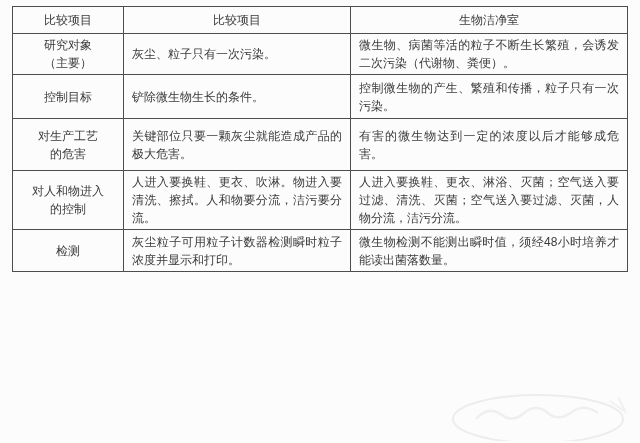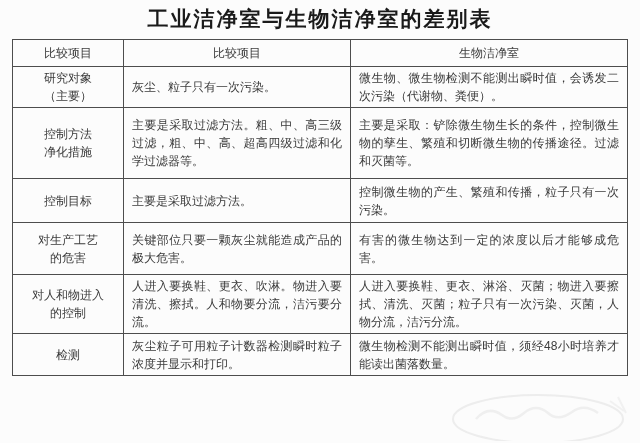--- a/index.html
+++ b/index.html
@@ -74,64 +74,57 @@
     height: 52px;
     opacity: 0.5;
     pointer-events: none;
   }
 </style>
 </head>
 <body>
 
 <div class="page">
 
-  <h1 class="title">工业洁净室与生物洁净室的差别表</h1>
 
   <table class="cmp">
     <colgroup>
       <col style="width:111px">
       <col style="width:227px">
       <col style="width:277px">
     </colgroup>
     <thead>
       <tr>
         <th>比较项目</th>
         <th>比较项目</th>
         <th>生物洁净室</th>
       </tr>
     </thead>
     <tbody>
       <tr class="row-0">
         <td class="item">研究对象
 （主要）</td>
         <td class="desc">灰尘、粒子只有一次污染。</td>
-        <td class="desc">微生物、微生物检测不能测出瞬时值，会诱发二次污染（代谢物、粪便）。</td>
-      </tr>
-      <tr class="row-1">
-        <td class="item">控制方法
-净化措施</td>
-        <td class="desc">主要是采取过滤方法。粗、中、高三级过滤，粗、中、高、超高四级过滤和化学过滤器等。</td>
-        <td class="desc">主要是采取：铲除微生物生长的条件，控制微生物的孳生、繁殖和切断微生物的传播途径。过滤和灭菌等。</td>
+        <td class="desc">微生物、病菌等活的粒子不断生长繁殖，会诱发二次污染（代谢物、粪便）。</td>
       </tr>
       <tr class="row-2">
         <td class="item">控制目标</td>
-        <td class="desc">主要是采取过滤方法。</td>
+        <td class="desc">铲除微生物生长的条件。</td>
         <td class="desc">控制微生物的产生、繁殖和传播，粒子只有一次污染。</td>
       </tr>
       <tr class="row-3">
         <td class="item">对生产工艺
 的危害</td>
         <td class="desc">关键部位只要一颗灰尘就能造成产品的极大危害。</td>
         <td class="desc">有害的微生物达到一定的浓度以后才能够成危害。</td>
       </tr>
       <tr class="row-5">
         <td class="item">对人和物进入
 的控制</td>
         <td class="desc">人进入要换鞋、更衣、吹淋。物进入要清洗、擦拭。人和物要分流，洁污要分流。</td>
-        <td class="desc">人进入要换鞋、更衣、淋浴、灭菌；物进入要擦拭、清洗、灭菌；粒子只有一次污染、灭菌，人物分流，洁污分流。</td>
+        <td class="desc">人进入要换鞋、更衣、淋浴、灭菌；空气送入要过滤、清洗、灭菌；空气送入要过滤、灭菌，人物分流，洁污分流。</td>
       </tr>
       <tr class="row-6">
         <td class="item">检测</td>
         <td class="desc">灰尘粒子可用粒子计数器检测瞬时粒子浓度并显示和打印。</td>
         <td class="desc">微生物检测不能测出瞬时值，须经48小时培养才能读出菌落数量。</td>
       </tr>
     </tbody>
   </table>
 
   <svg class="watermark" viewBox="0 0 200 52" xmlns="http://www.w3.org/2000/svg" aria-hidden="true">

